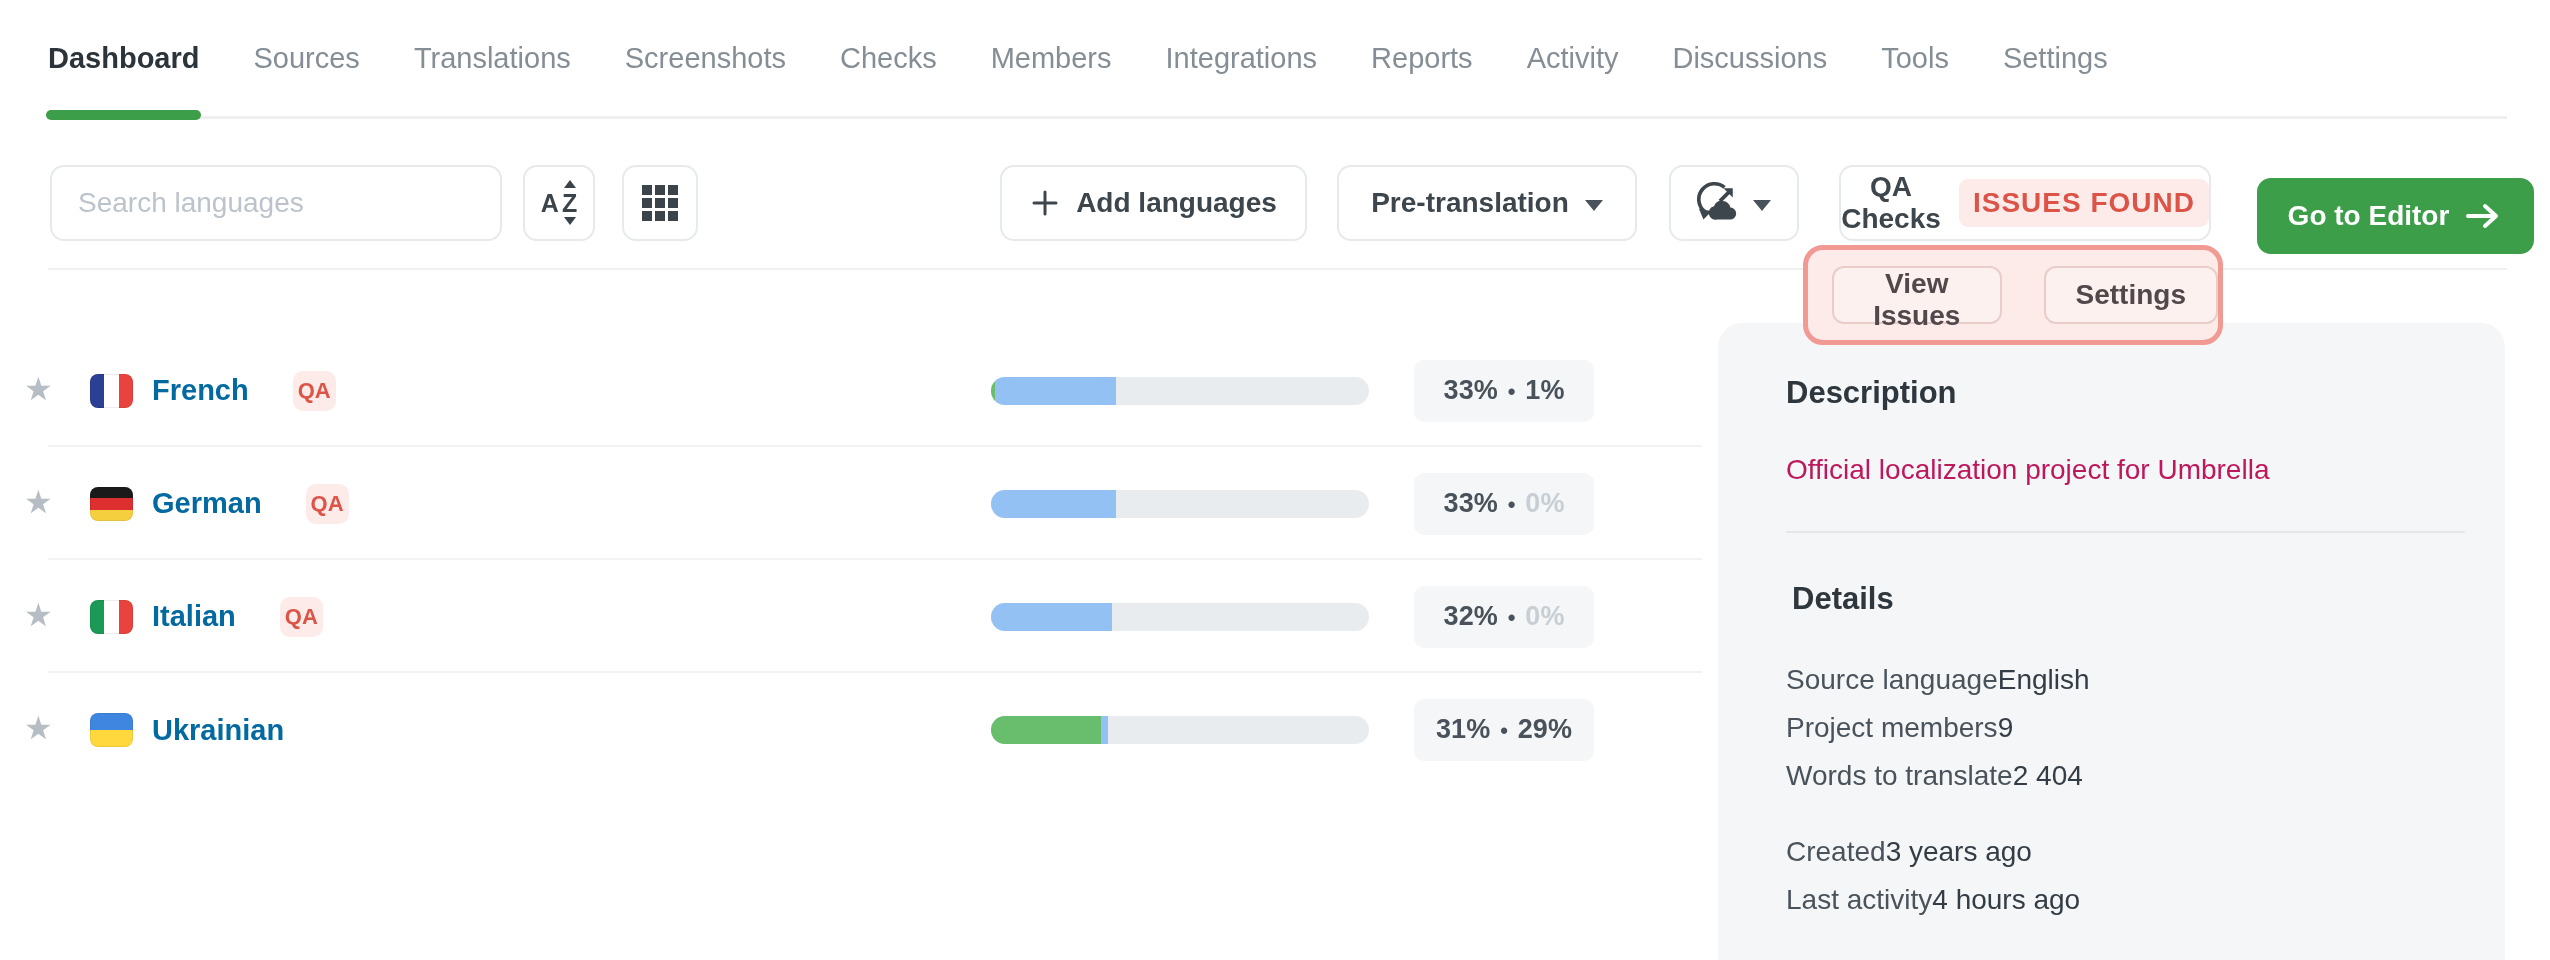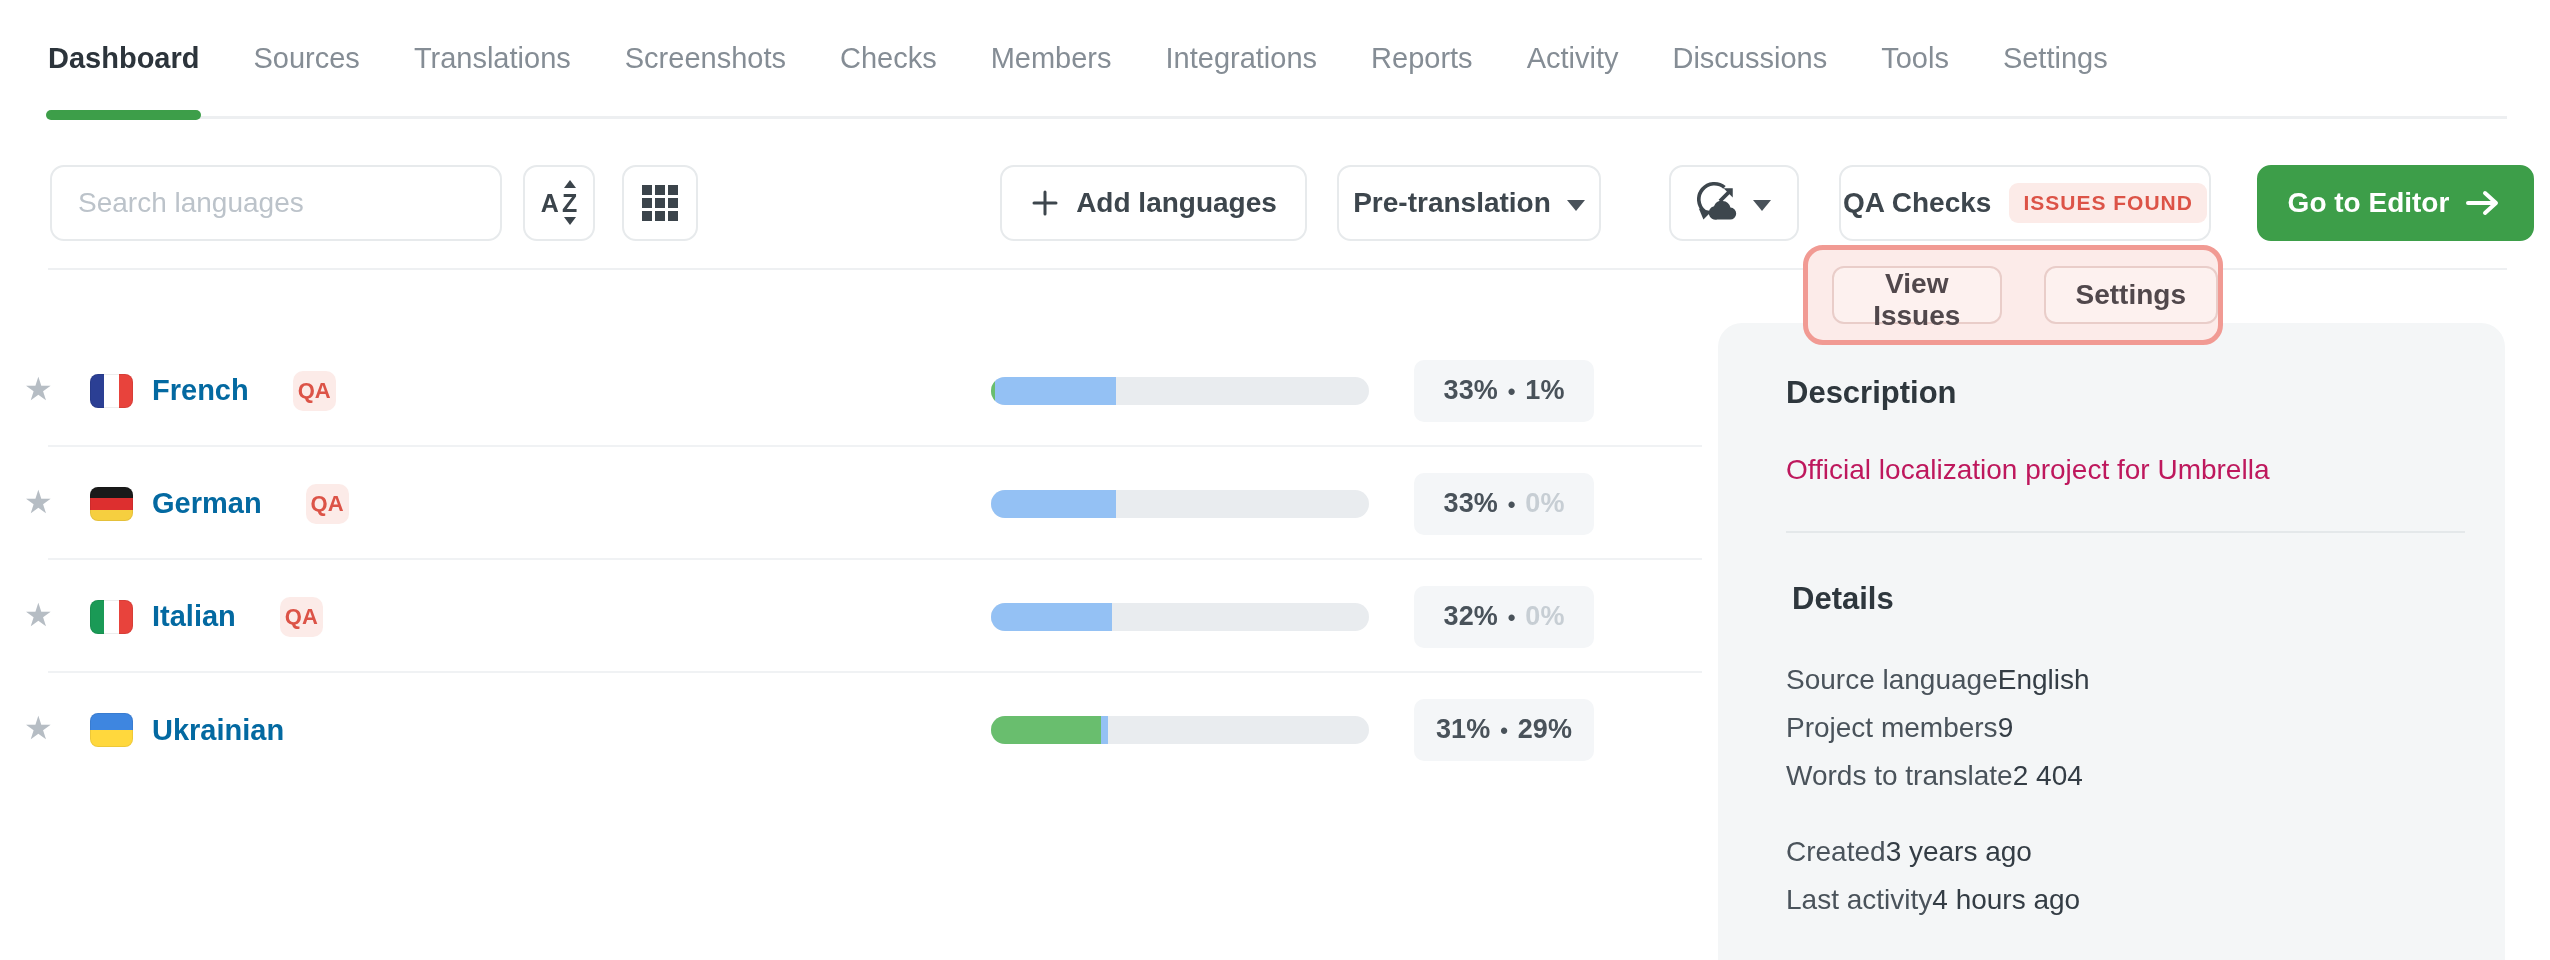--- a/index.html
+++ b/index.html
@@ -21,28 +21,28 @@
   
   .toolbar { position:absolute; top:165px; left:0; right:0; height:76px; }
   .tb { position:absolute; top:0; height:76px; border:2px solid #e7eaec; border-radius:14px; background:#fff;
         display:flex; align-items:center; justify-content:center; gap:16px;
         font-family:inherit; font-size:28px; color:#3d464d; font-weight:600; cursor:pointer; padding:0; }
   .search { left:50px; width:452px; justify-content:flex-start; padding:0 26px; font-weight:400; cursor:text; }
   .search::placeholder { color:#bcc3ca; }
   .btn-az { left:523px; width:72px; }
   .btn-grid { left:622px; width:76px; }
   .btn-add { left:1000px; width:307px; }
-  .btn-pre { left:1337px; width:264px; }
+  .btn-pre { left:1337px; width:300px; }
   .btn-sync { left:1669px; width:130px; gap:12px; }
   .btn-qa { left:1839px; width:372px; gap:18px; }
   .btn-editor { left:2257px; width:277px; background:var(--accent-green,#3d9e49); border-color:var(--accent-green,#3d9e49);
-                color:#fff; gap:16px; }
+                color:#fff; gap:16px;margin-top:13px; }
   .caret { width:0; height:0; border-left:9px solid transparent; border-right:9px solid transparent;
            border-top:11px solid #49525a; margin-top:4px; }
-  .issues-badge { background:var(--qa-pink-bg,#fcebe8); color:var(--qa-red,#dc5347); font-size:21px; font-weight:700;
+  .issues-badge { background:var(--qa-pink-bg,#fcebe8); color:var(--qa-red,#dc5347); font-size:28px; font-weight:700;
                   letter-spacing:1px; padding:8px 14px; border-radius:9px; white-space:nowrap; }
   
   .az-icon { display:flex; align-items:center; gap:3px; font-size:25px; font-weight:600; color:#3b444b; }
   .az-z { position:relative; display:inline-block; }
   .tri { position:absolute; left:50%; transform:translateX(-50%); width:0; height:0;
          border-left:6px solid transparent; border-right:6px solid transparent; }
   .tri-up { top:-9px; border-bottom:8px solid #3b444b; }
   .tri-down { bottom:-7px; border-top:8px solid #3b444b; }
   
   .grid-icon { display:grid; grid-template-columns:repeat(3,10px); grid-auto-rows:10px; gap:3px; }

